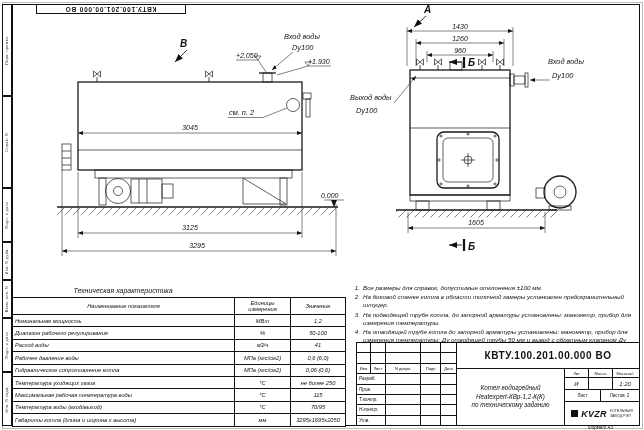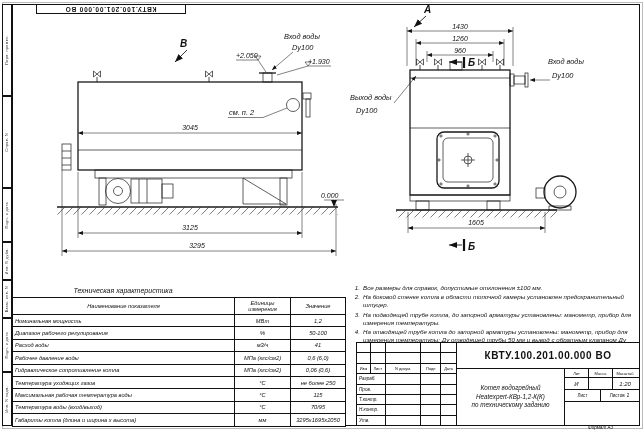--- a/index.html
+++ b/index.html
@@ -435,19 +435,27 @@
             <div class="c w24"></div>
             <div class="c w25 last">1:20</div>
           </div>
           <div class="tb-sheet">
             <div class="c w36">Лист</div>
             <div class="c w37 last">
                 <span>Листов</span>
                 <span>2</span>
               </div>
           </div>
+          <div class="tb-company">
+            <span class="kvzr-mark"></span>
+            <span class="kvzr-text">KVZR</span>
+            <span class="kvzr-name">
+              <span>КОТЕЛЬНЫЙ</span>
+              <span>ЗАВОД РЭП</span>
+            </span>
+          </div>
         </div>
       </div>
     </div>
   </div>
 
   <div class="format">Формат А3</div>
 </div>
 
 </body></html>

